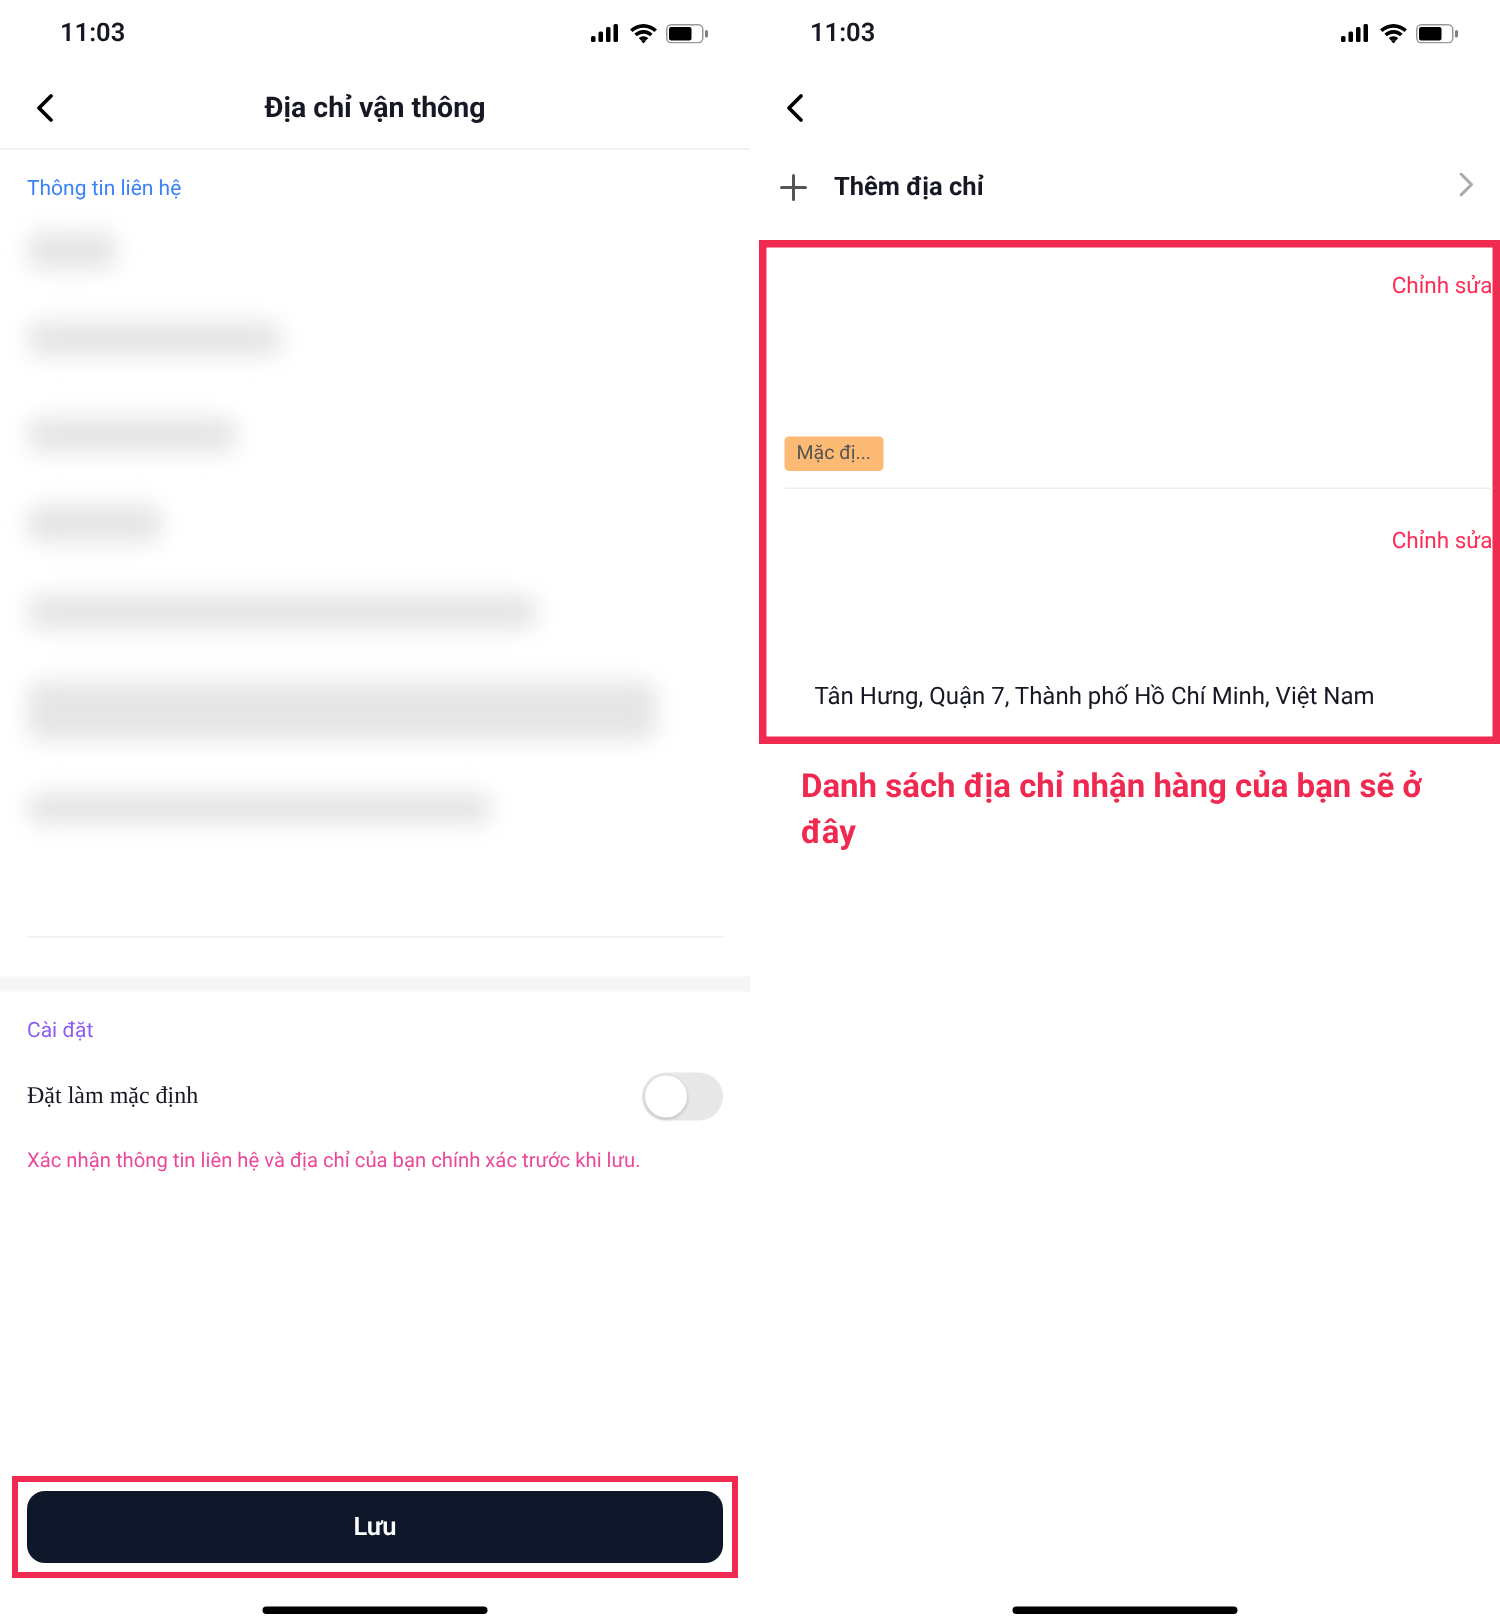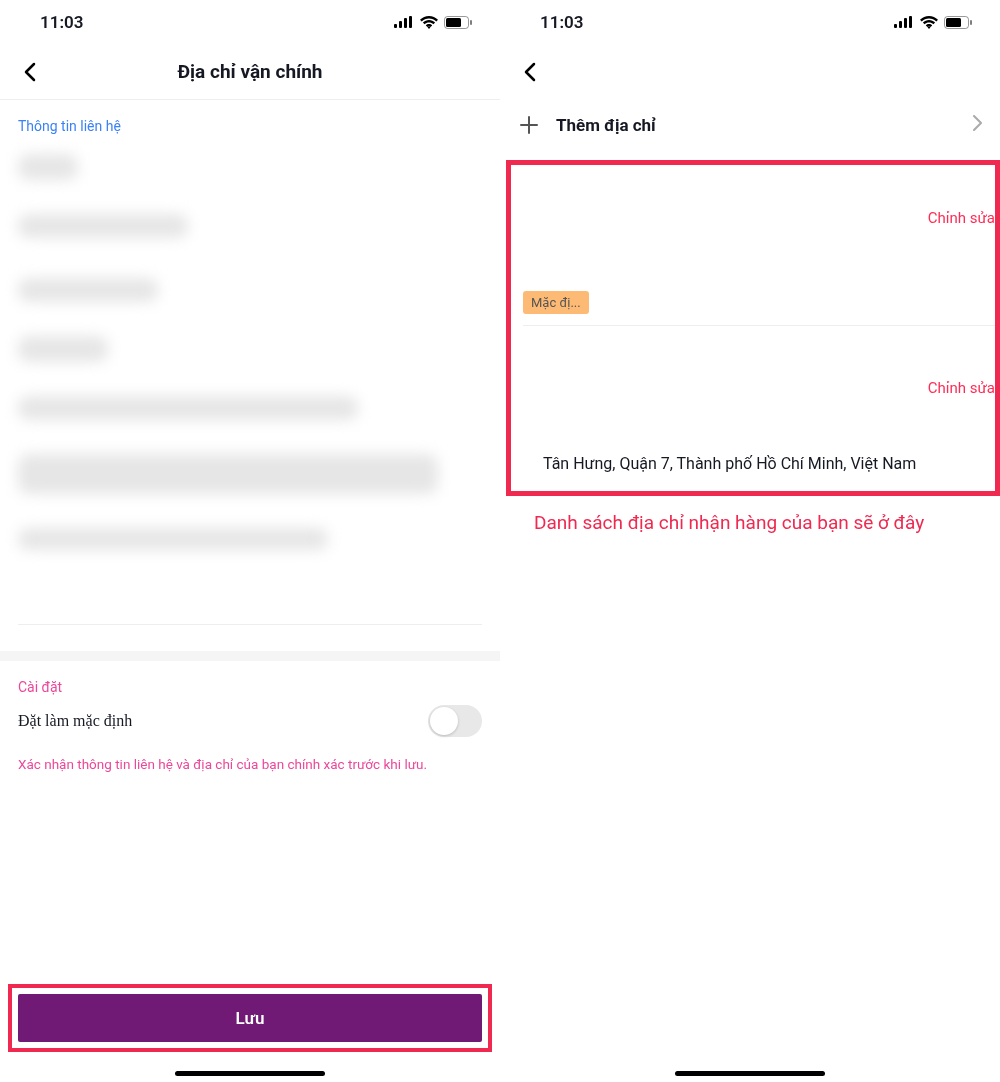--- a/index.html
+++ b/index.html
@@ -19,43 +19,43 @@
   .nav-bar { height: 56px; display: flex; align-items: center; position: relative; border-bottom: 1px solid #eee; }
   .no-border { border-bottom: none; }
   .back { position: absolute; left: 18px; top: 50%; transform: translateY(-50%); width: 24px; height: 24px; display: flex; align-items: center; justify-content: center; }
   .nav-title { flex: 1; text-align: center; font-size: 19px; font-weight: 700; }
   .section-label { font-size: 14px; color: #3b82f6; padding: 18px 18px 10px; }
   .blurred-area { padding: 0 18px; }
   .blur-line { background: #e6e6e6; border-radius: 10px; filter: blur(7px); margin-bottom: 34px; }
   .content-blur { height: 480px; position: relative; }
   .spacer-grey { height: 10px; background: #f5f5f5; }
   .settings { padding: 18px; }
-  .settings-label { font-size: 14px; color: #ec4899; margin-bottom: 10px; }
+  .settings-label { font-size: 14px; color: #8b5cf6; margin-bottom: 20px; }
   .toggle-row { display: flex; align-items: center; justify-content: space-between; margin-bottom: 18px; font-family: Liberation Serif, serif; }
   .toggle-label { font-size: 16px; }
   .toggle { width: 54px; height: 32px; background: #e8e8e8; border-radius: 16px; position: relative; }
   .toggle-knob { width: 28px; height: 28px; background: #fff; border-radius: 50%; position: absolute; top: 2px; left: 2px; box-shadow: 0 1px 3px rgba(0,0,0,.2); }
   .hint { font-size: 13.5px; color: #ec4899; line-height: 1.45; }
   .save-wrap { position: absolute; left: 8px; right: 8px; bottom: 30px; border: 4px solid #ef2950; padding: 6px; }
-  .save-btn { background: #701a75; color: #fff; text-align: center; padding: 14px 0; font-size: 17px; font-weight: 600; border-radius: 2px; }
+  .save-btn { background: #0f172a; color: #fff; text-align: center; padding: 14px 0; font-size: 17px; font-weight: 600; border-radius: 12px; }
   .home-indicator { position: absolute; bottom: 6px; left: 50%; transform: translateX(-50%); width: 150px; height: 5px; background: #000; border-radius: 3px; }
 
   .add-row { display: flex; align-items: center; padding: 14px 18px; gap: 16px; font-weight: bold; }
   .plus { width: 22px; height: 22px; display: flex; align-items: center; justify-content: center; color: #555; }
   .add-label { flex: 1; font-size: 17px; }
   .chevron-right { color: #aaa; }
 
   .highlight-box { border: 5px solid #ef2950; margin: 10px 0 0 6px; padding: 0; position: relative; height: 336px; }
-  .edit-link { position: absolute; right: 0; color: #fe2c55; font-size: 15px; margin-top: 28px; }
+  .edit-link { position: absolute; right: 0; color: #fe2c55; font-size: 15px; }
   .edit1 { top: 16px; }
   .edit2 { top: 186px; }
   .badge { display: inline-block; background: #fdba74; color: #555; font-size: 13px; padding: 4px 8px; border-radius: 3px; position: absolute; top: 126px; left: 12px; }
   .divider { position: absolute; top: 160px; left: 12px; right: 0; height: 1px; background: #eee; }
   .addr-text { position: absolute; bottom: 18px; left: 12px; right: 12px; font-size: 16px; color: #161823; margin-left: 20px; }
-  .annotation { color: #ef2950; font-size: 19px; font-weight: 400; line-height: 1.4; padding: 14px 24px 0 34px; }
+  .annotation { color: #ef2950; font-size: 22px; font-weight: 700; line-height: 1.4; padding: 14px 24px 0 34px; }
 </style>
 </head>
 <body>
 
 <div class="container">
 
   <div class="phone">
     <div class="status-bar">
       <span>11:03</span>
       <div class="status-right">
@@ -74,21 +74,21 @@
             <rect x="26" y="4" width="2" height="5" rx="1" fill="#000" fill-opacity=".5"></rect>
           </svg>
       </div>
     </div>
     <div class="nav-bar">
       <div class="back">
         <svg width="12" height="20" viewBox="0 0 12 20">
             <path d="M10 2 L2 10 L10 18" stroke="#000" stroke-width="2.5" fill="none" stroke-linecap="round" stroke-linejoin="round"></path>
           </svg>
       </div>
-      <div class="nav-title">Địa chỉ vận chính</div>
+      <div class="nav-title">Địa chỉ vận thông</div>
     </div>
 
     <div class="section-label">Thông tin liên hệ</div>
 
     <div class="blurred-area content-blur">
       <div class="blur-line" style="width:60px;height:26px;margin-top:10px;"></div>
       <div class="blur-line" style="width:170px;height:24px;"></div>
       <div class="blur-line" style="width:140px;height:24px;margin-top:40px;"></div>
       <div class="blur-line" style="width:90px;height:26px;"></div>
       <div class="blur-line" style="width:340px;height:24px;"></div>

